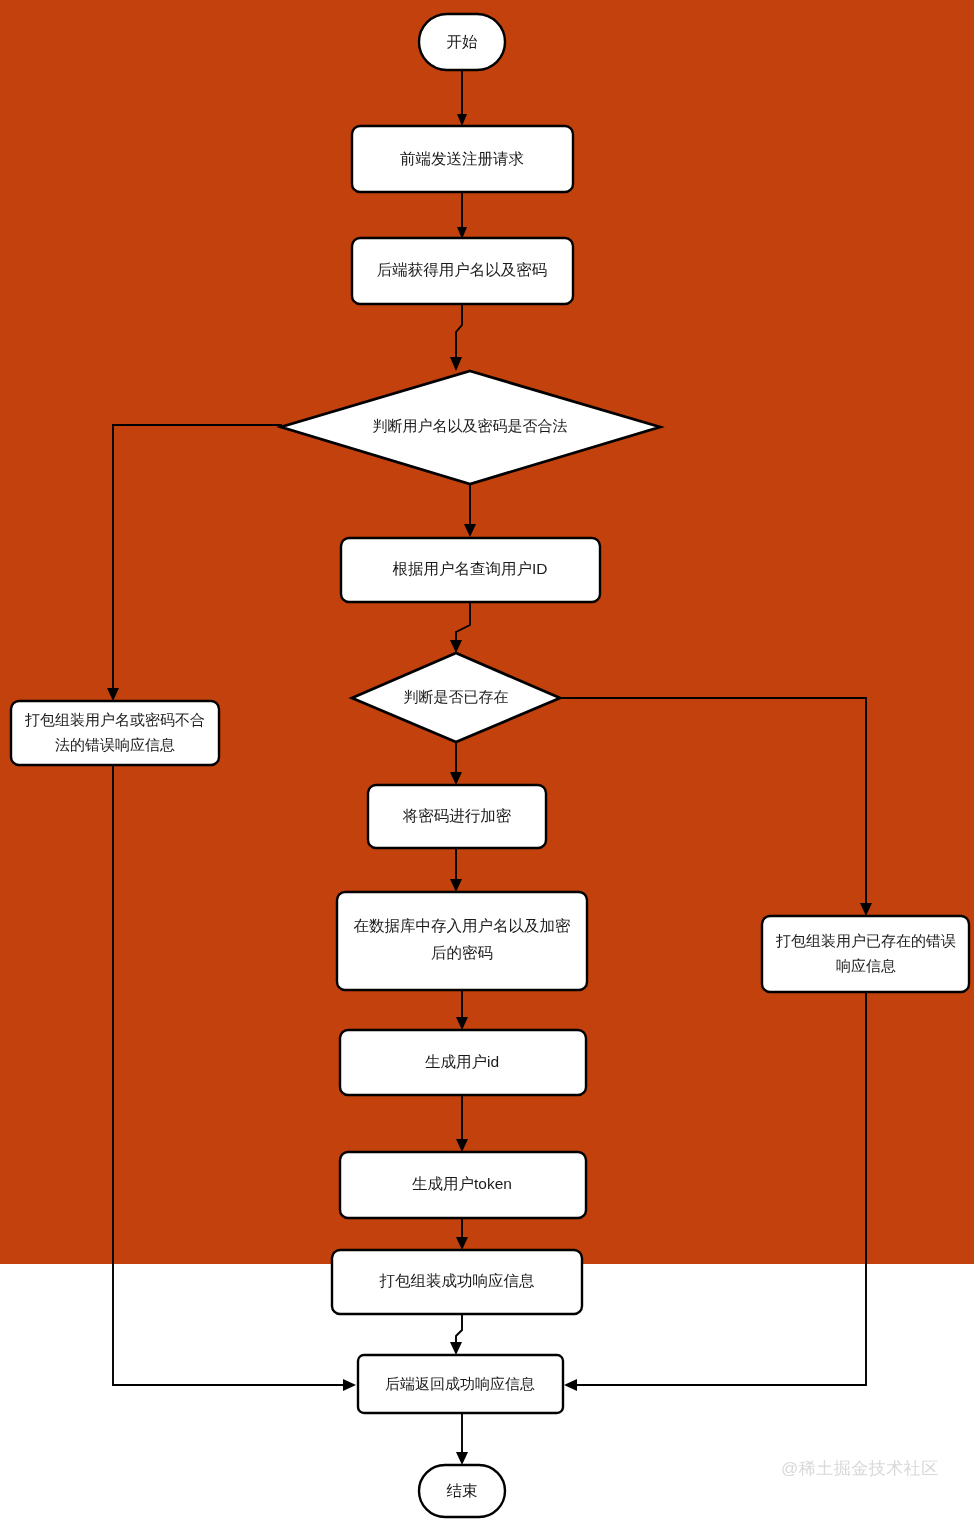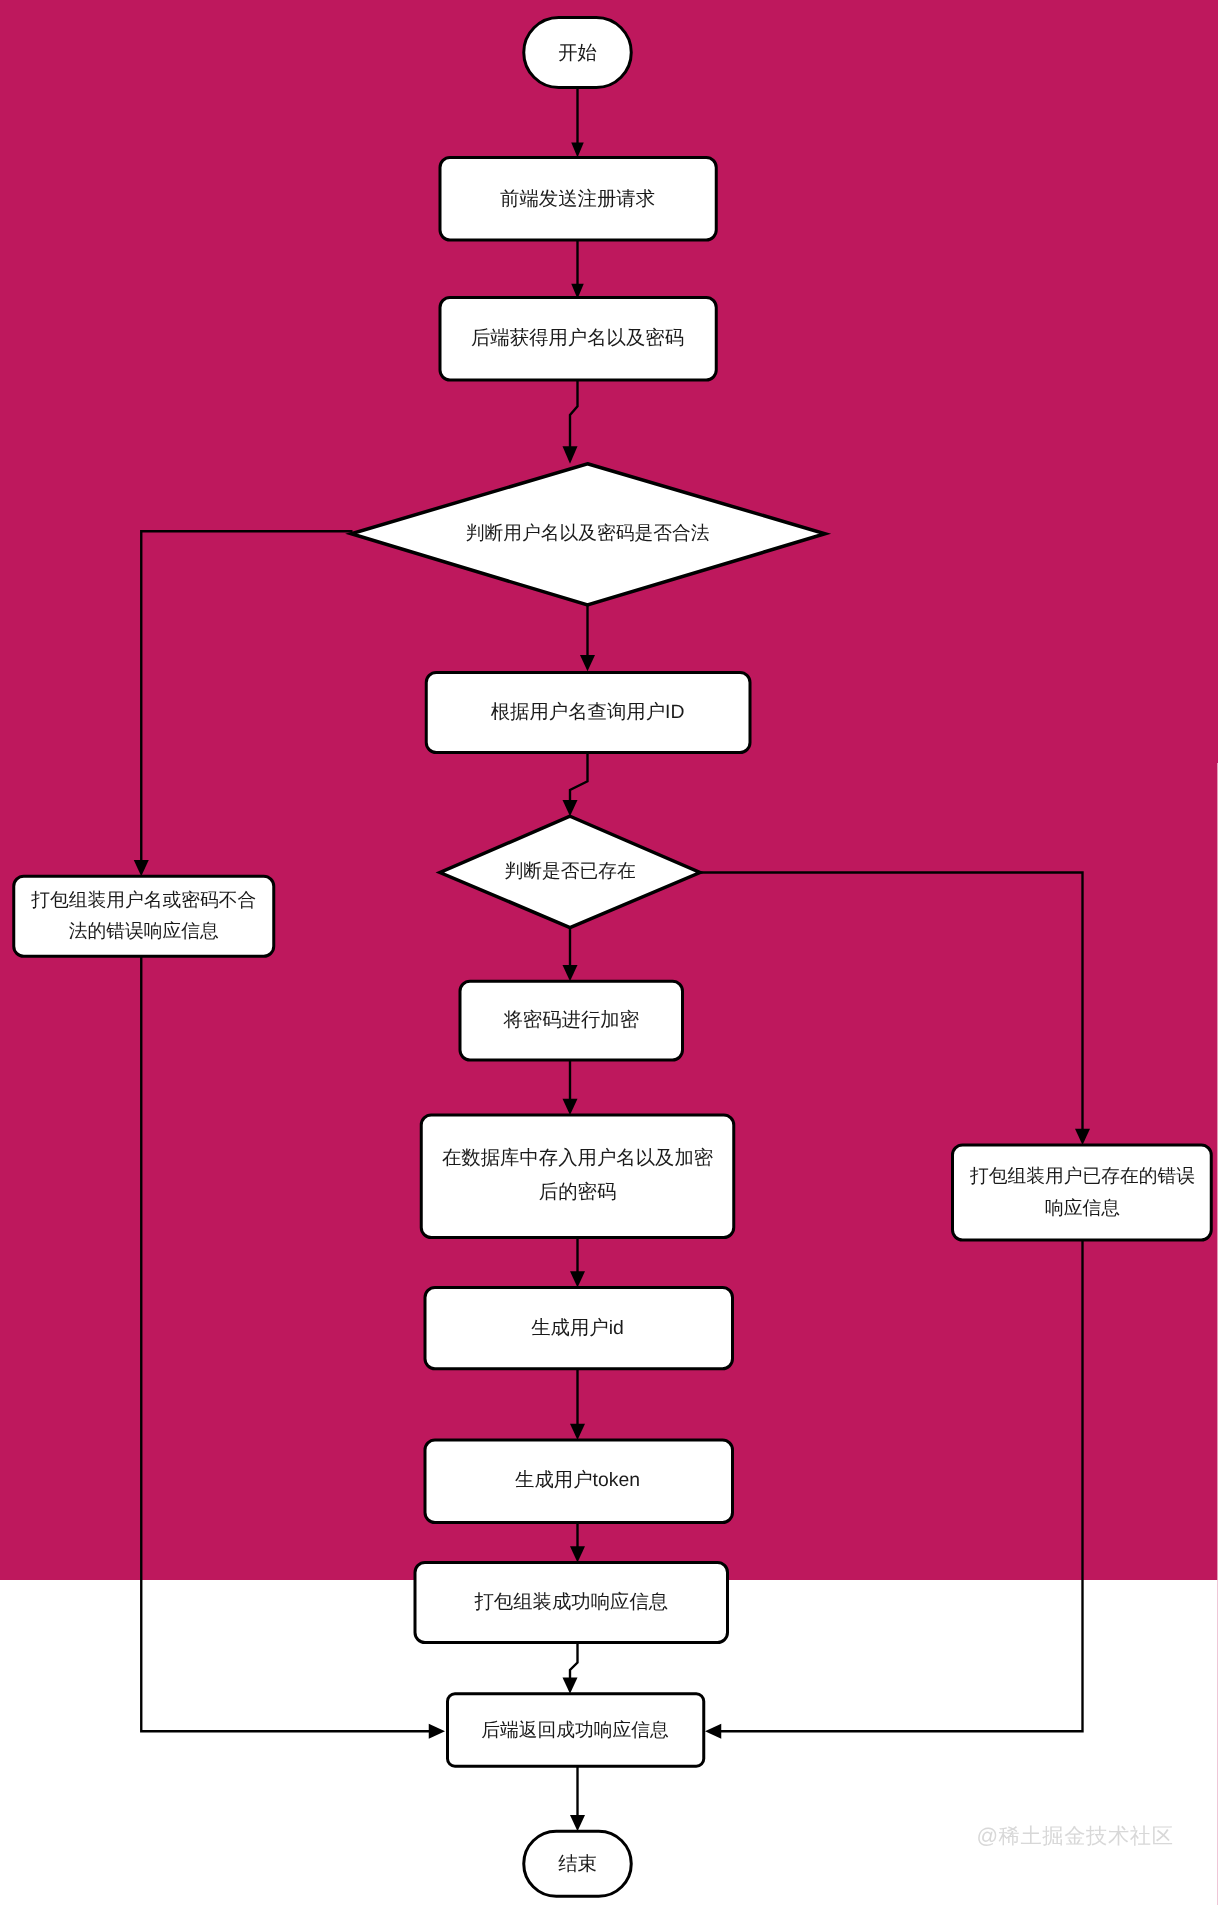--- a/index.html
+++ b/index.html
@@ -10,21 +10,21 @@
   body {
     width: 974px;
     height: 1524px;
     font-family: "Liberation Sans", "DejaVu Sans", sans-serif;
     overflow: hidden;
   }
   #flowchart-root {
     position: relative;
     width: 974px;
     height: 1264px;
-    background: #be185d;
+    background: #c2410c;
   }
   svg.flow-canvas {
     position: absolute;
     top: 0;
     left: 0;
     width: 974px;
     height: 1524px;
   }
   .node-shape {
     fill: #ffffff;

